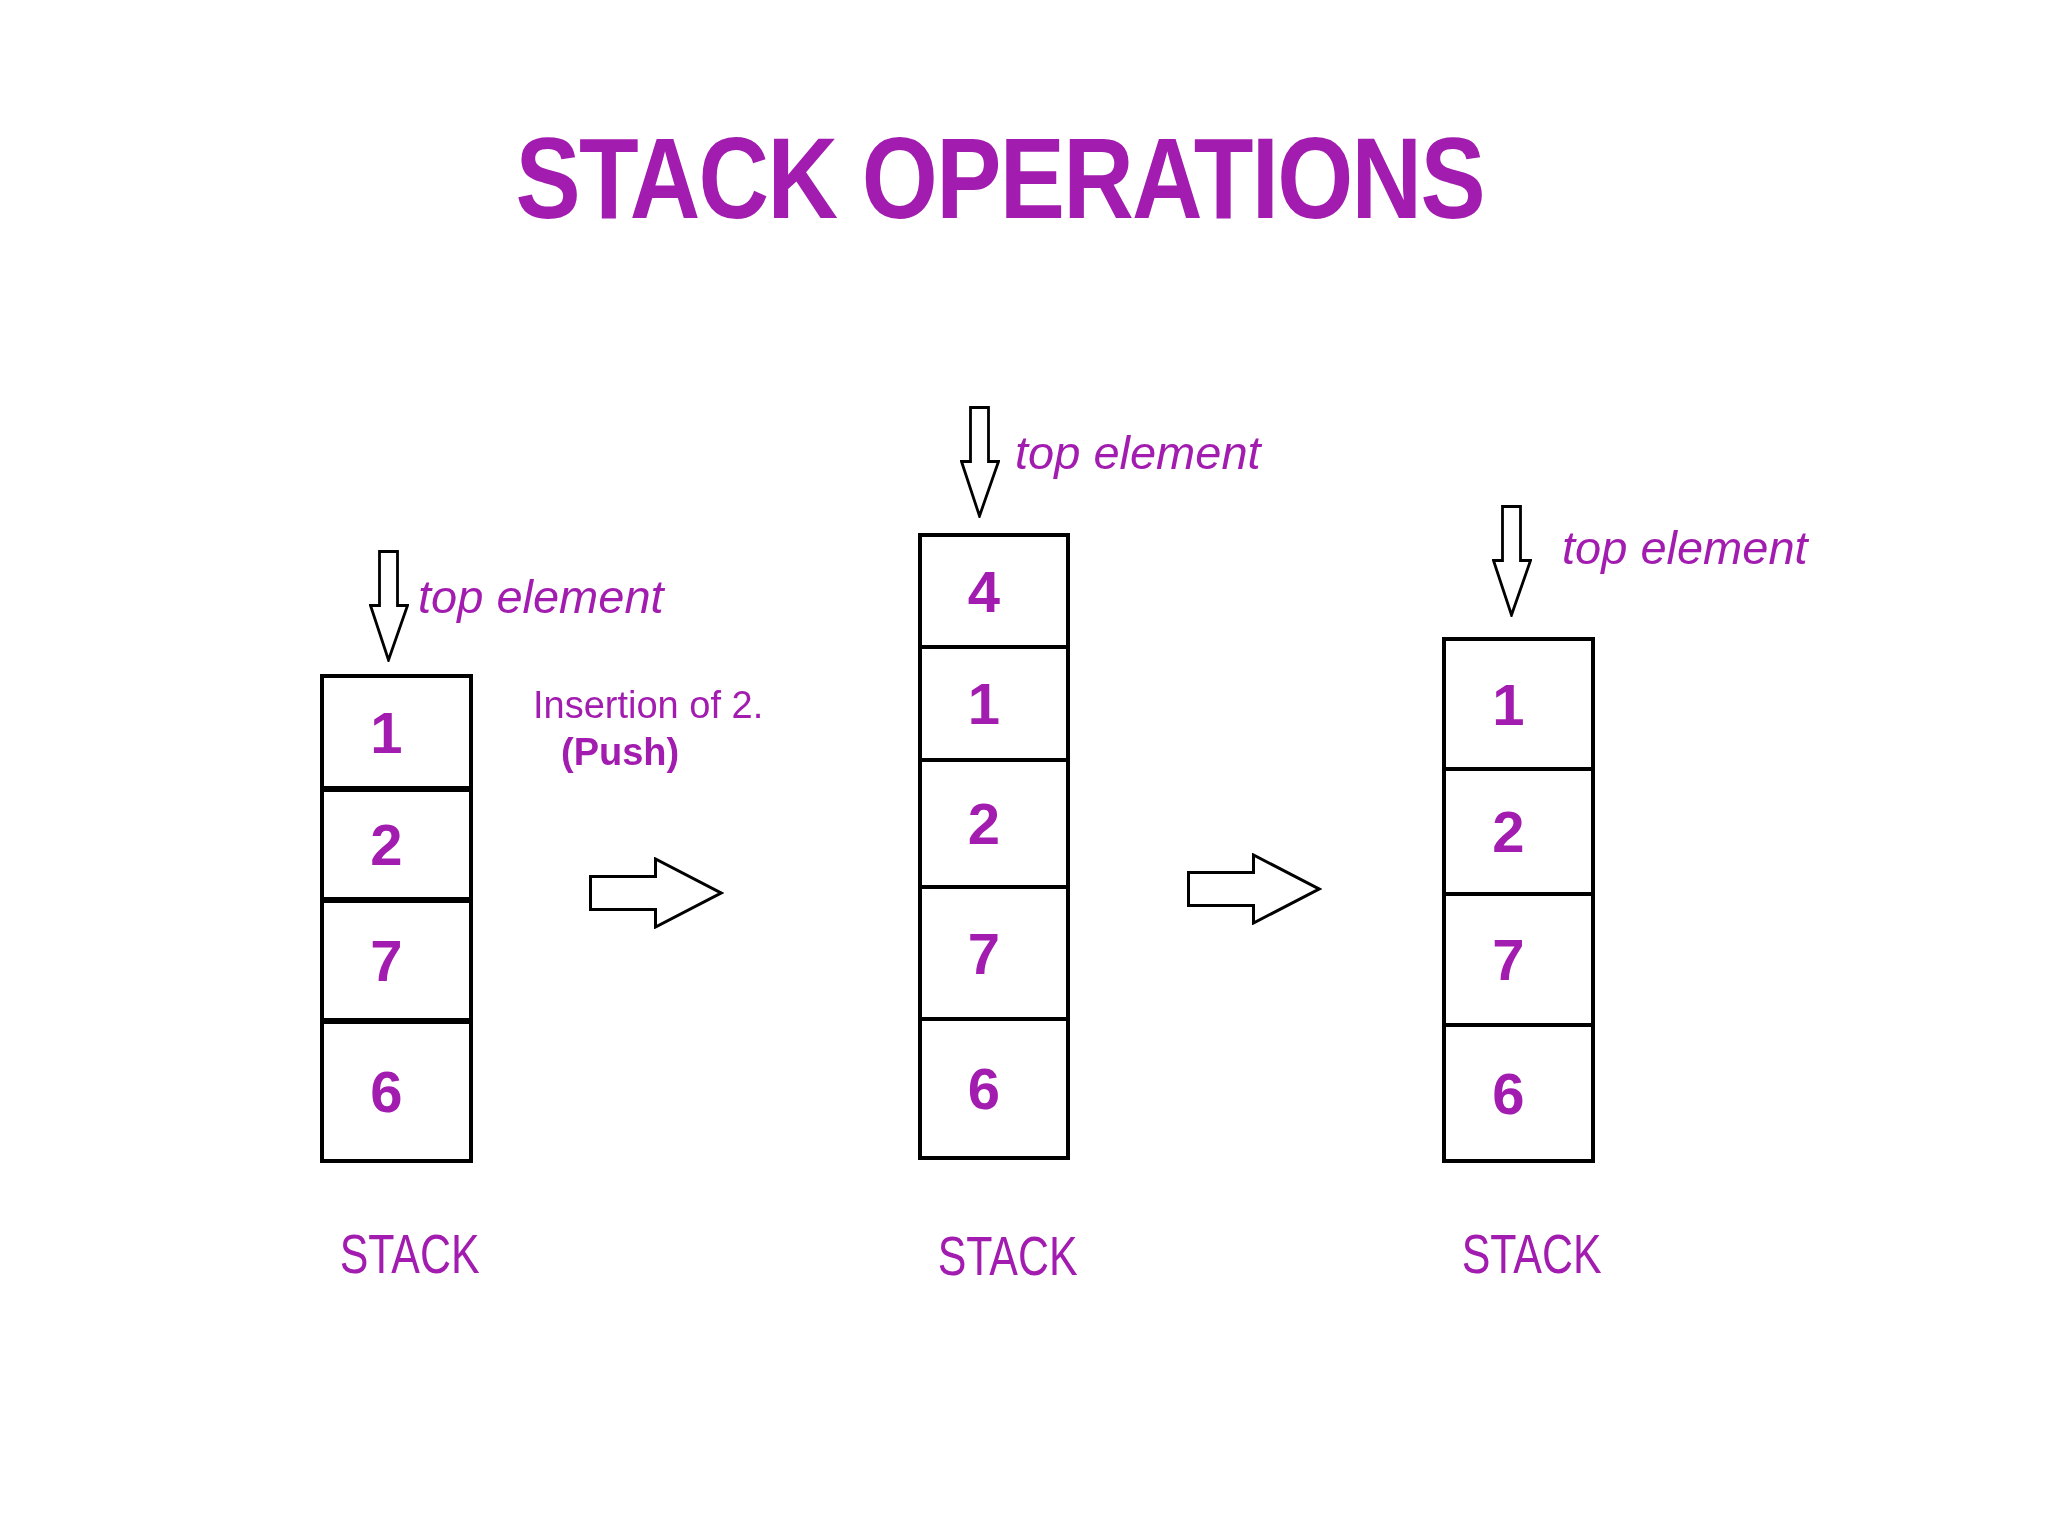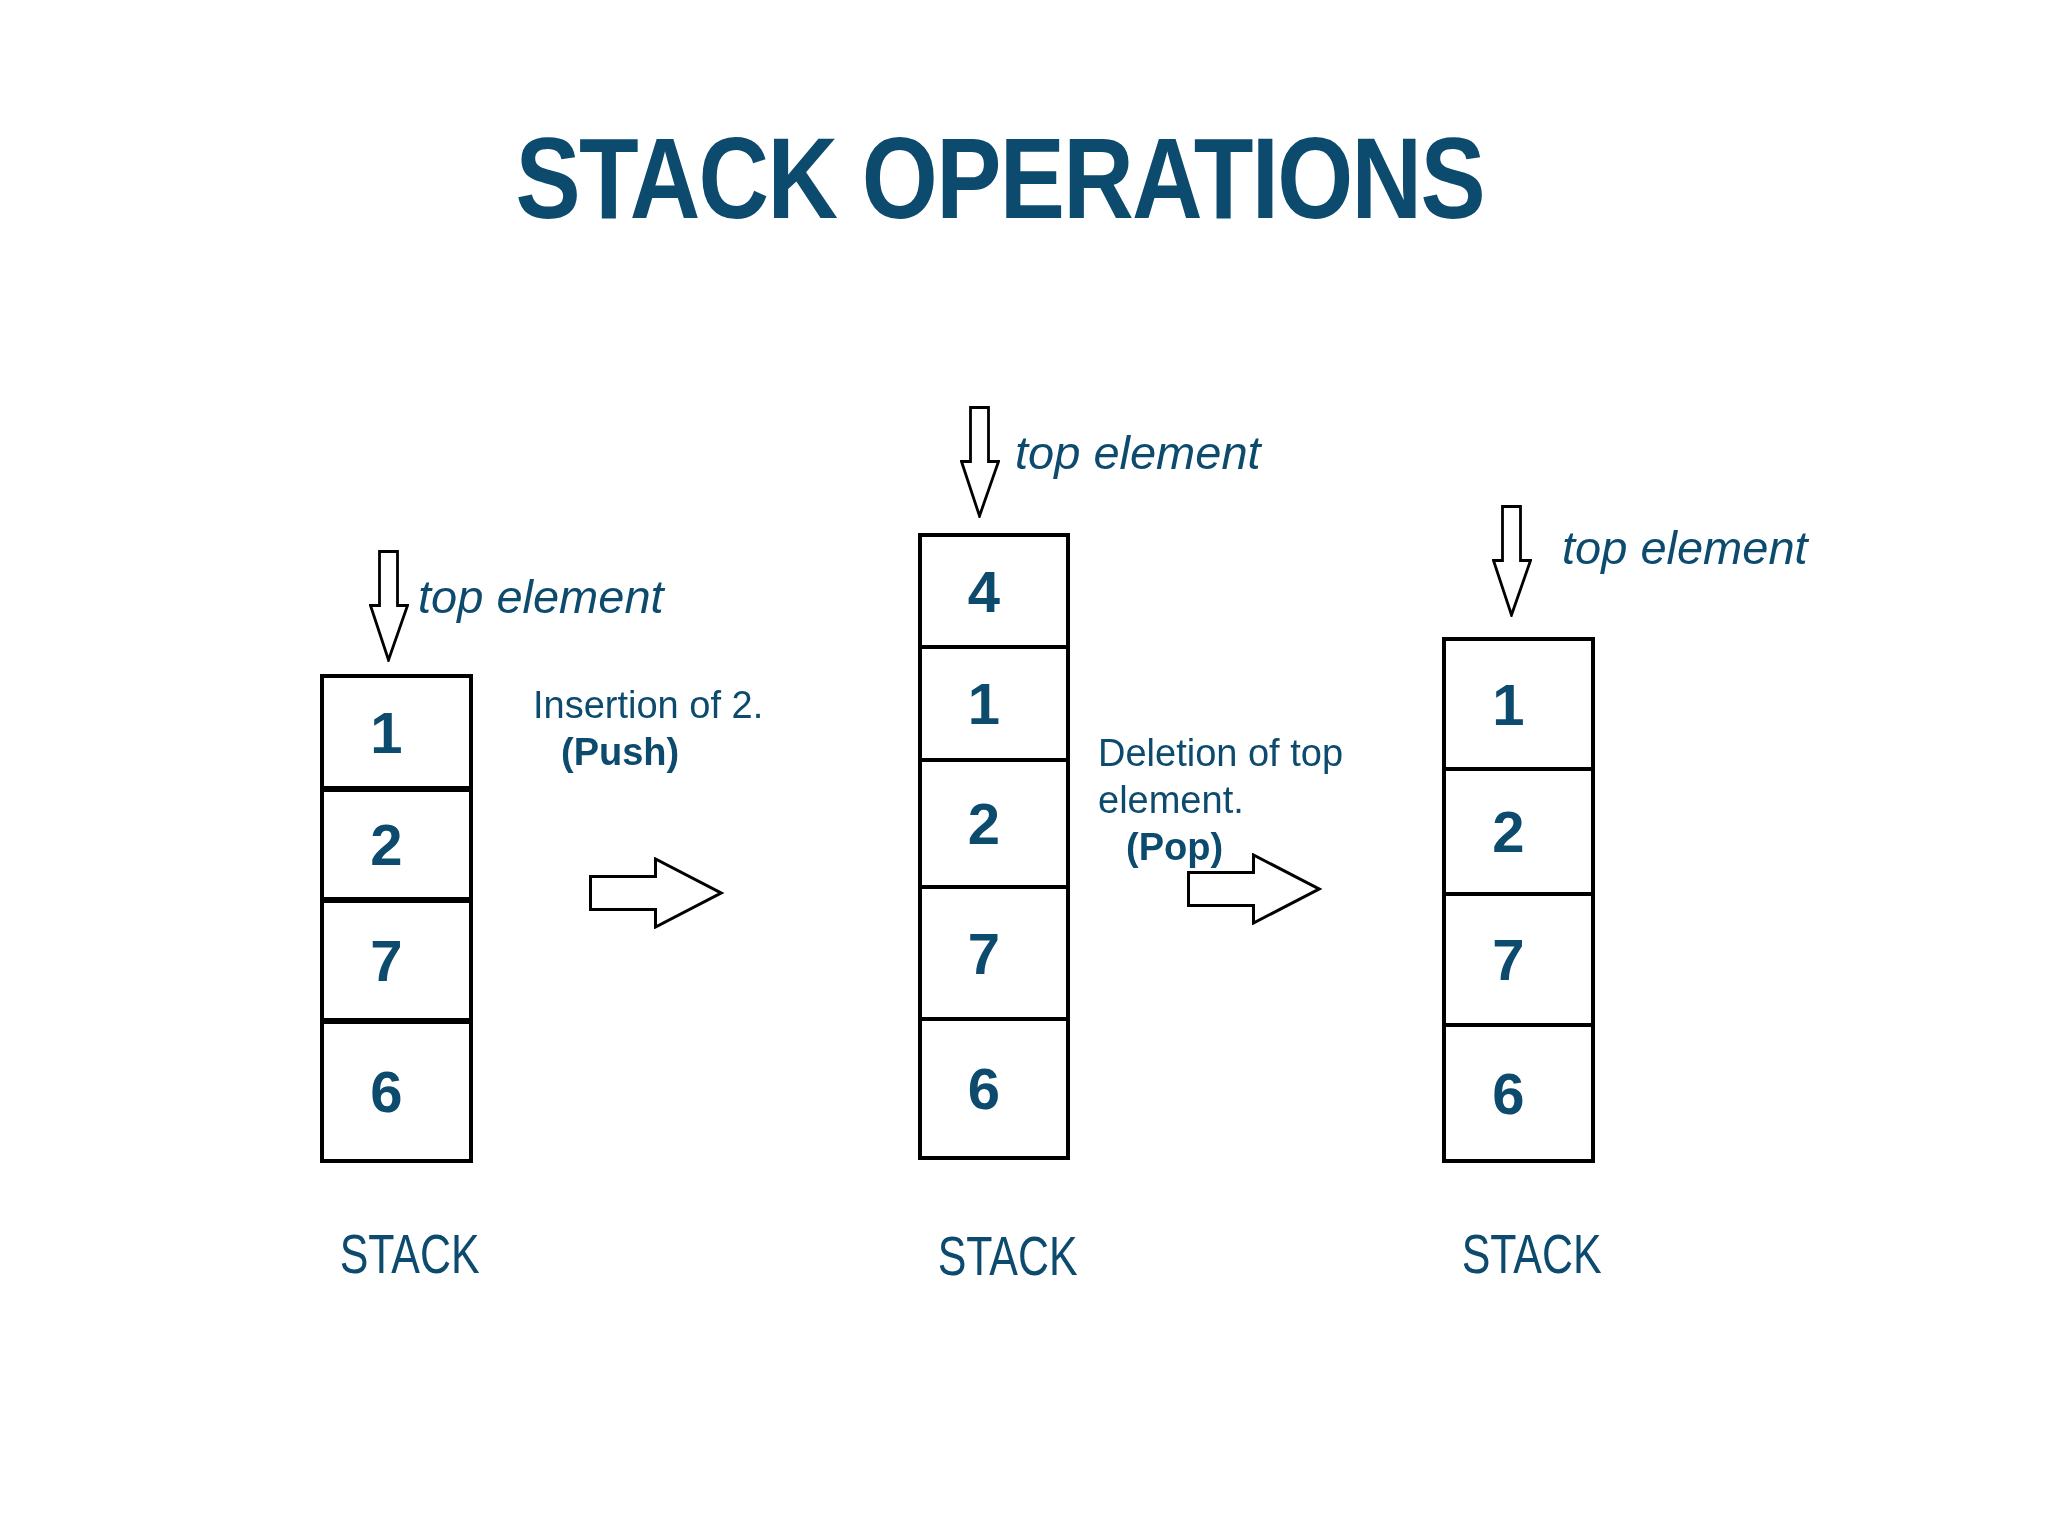--- a/index.html
+++ b/index.html
@@ -1,21 +1,21 @@
 <!DOCTYPE html>
 <html><head>
 <meta charset="utf-8">
 <style>
   html,body{margin:0;padding:0;background:#ffffff;}
   #canvas{
     position:relative;
     width:2018px;height:1536px;
     background:#ffffff;
     font-family:"Liberation Sans", sans-serif;
-    color:#0c4a6e;
+    color:#a21caf;
     overflow:hidden;
   }
   .abs{position:absolute;}
 
   
   #title{
     top:112px;left:0;width:2000px;
     text-align:center;
   }
   #title .t-inner{
@@ -123,25 +123,20 @@
     <div class="cell" style="height:113px;">1</div>
     <div class="cell" style="height:127px;">2</div>
     <div class="cell" style="height:132px;">7</div>
     <div class="cell" style="height:135px;">6</div>
   </div>
 
   <div class="abs caption" style="left:918px;top:1224px;width:152px;">
     <span class="c-inner">STACK</span>
   </div>
 
-  <div class="abs op-text" style="left:1098px;top:730px;">
-    <div>Deletion of top</div>
-    <div>element.</div>
-    <div class="bold">(Pop)</div>
-  </div>
   <svg class="abs" style="left:1187px;top:853px;" width="135" height="72" viewBox="0 0 135 72">
     <path d="M1.5 19.5 H66.5 V2 L132 36 L66.5 70 V52.5 H1.5 Z" fill="#ffffff" stroke="#000000" stroke-width="3"></path>
   </svg>
 
   <svg class="abs" style="left:1492px;top:505px;" width="40" height="112" viewBox="0 0 40 112">
     <path d="M10.5 1.5 H28.5 V55.5 H38.5 L19.5 110 L1.5 55.5 H10.5 Z" fill="#ffffff" stroke="#000000" stroke-width="2.8"></path>
   </svg>
   <div class="abs top-label" style="left:1562px;top:524px;">top element</div>
 
   <div class="abs stack-box" style="left:1442px;top:637px;width:153px;height:526px;">

